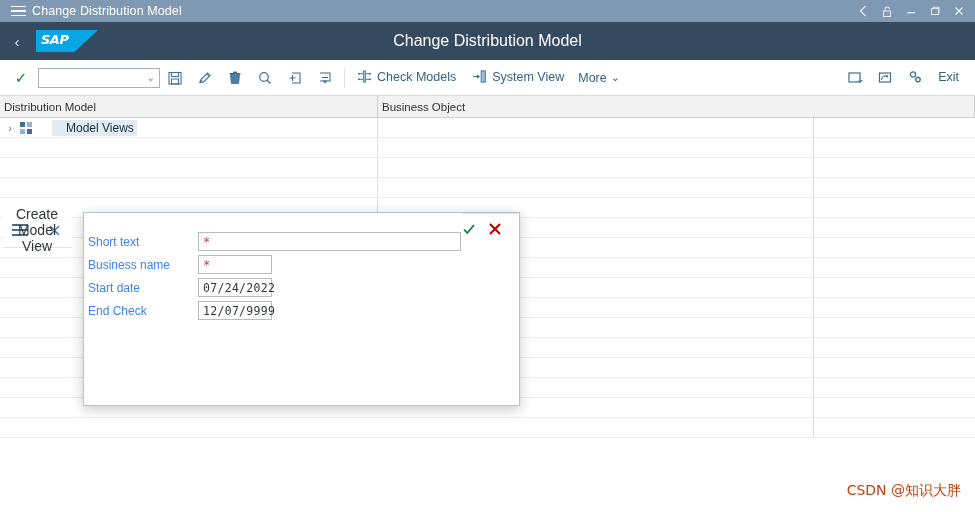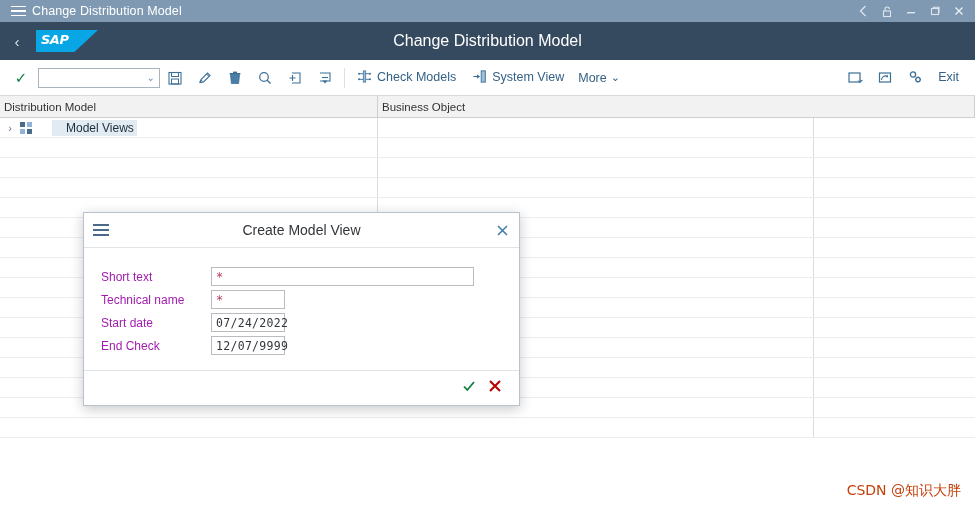--- a/index.html
+++ b/index.html
@@ -117,41 +117,41 @@
   .hs-btn{width:20px;text-align:center;font-size:9px;color:#555;letter-spacing:-1px;}
   .hs-track{flex:1 1 auto;height:11px;background:#ffffff;border:1px solid #c9c9c9;
     box-sizing:border-box;position:relative;}
   .hs-thumb{position:absolute;left:0;top:0;bottom:0;width:88%;background:#808080;}
 
   
   .dlg{
     position:absolute;left:83px;top:212px;width:435px;height:192px;
     background:#ffffff;border:1px solid #b8c2cc;
     box-shadow:0 3px 12px rgba(0,0,0,.22);
-    display:flex;flex-direction:column;
+    display:flex;flex-direction:row;justify-content:flex-end;
   }
   .dlg-hdr{
     height:34px;border-bottom:1px solid #e0e4e8;display:flex;align-items:center;
     position:relative;flex:0 0 auto;background:#fff;
   }
   .dlg-burger{width:34px;display:flex;flex-direction:column;align-items:center;
     justify-content:center;gap:3px;}
   .dlg-burger span{width:16px;height:1.8px;background:#4a6a8c;display:block;}
   .dlg-title{
     position:absolute;left:0;right:0;text-align:center;font-size:14px;color:#32363a;
     pointer-events:none;
   }
   .dlg-close{
     margin-left:auto;width:34px;display:flex;align-items:center;justify-content:center;
     color:#3b7ca8;font-size:15px;
   }
   .dlg-body{flex:1 1 auto;padding:18px 0 0 0;box-sizing:border-box;}
   .frow{display:flex;align-items:center;height:21px;margin-bottom:0px;}
   .flabel{
-    width:127px;padding-left:17px;box-sizing:border-box;font-size:12px;color:#a21caf;
+    width:127px;padding-left:17px;box-sizing:border-box;font-size:12px;color:#3b82f6;
   }
   .finput{
     height:19px;border:1px solid #b9bcc0;background:#fff;box-sizing:border-box;
     display:flex;align-items:center;padding:0 4px;font-size:12px;color:#32363a;
     font-family:"DejaVu Sans Mono","Liberation Mono",monospace;
   }
   .finput.wide{width:263px;}
   .finput.mid{width:74px;}
   .finput.date{width:74px;letter-spacing:.3px;font-size:11.5px;}
   .req{color:#b5405a;font-size:12px;line-height:1;}
@@ -470,21 +470,21 @@
     <div class="dlg-body">
 
       <div class="frow">
         <div class="flabel">Short text</div>
         <div class="finput wide">
           <span class="req">*</span>
         </div>
       </div>
 
       <div class="frow">
-        <div class="flabel">Technical name</div>
+        <div class="flabel">Business name</div>
         <div class="finput mid">
           <span class="req">*</span>
         </div>
       </div>
 
       <div class="frow">
         <div class="flabel">Start date</div>
         <div class="finput date">07/24/2022</div>
       </div>
 

